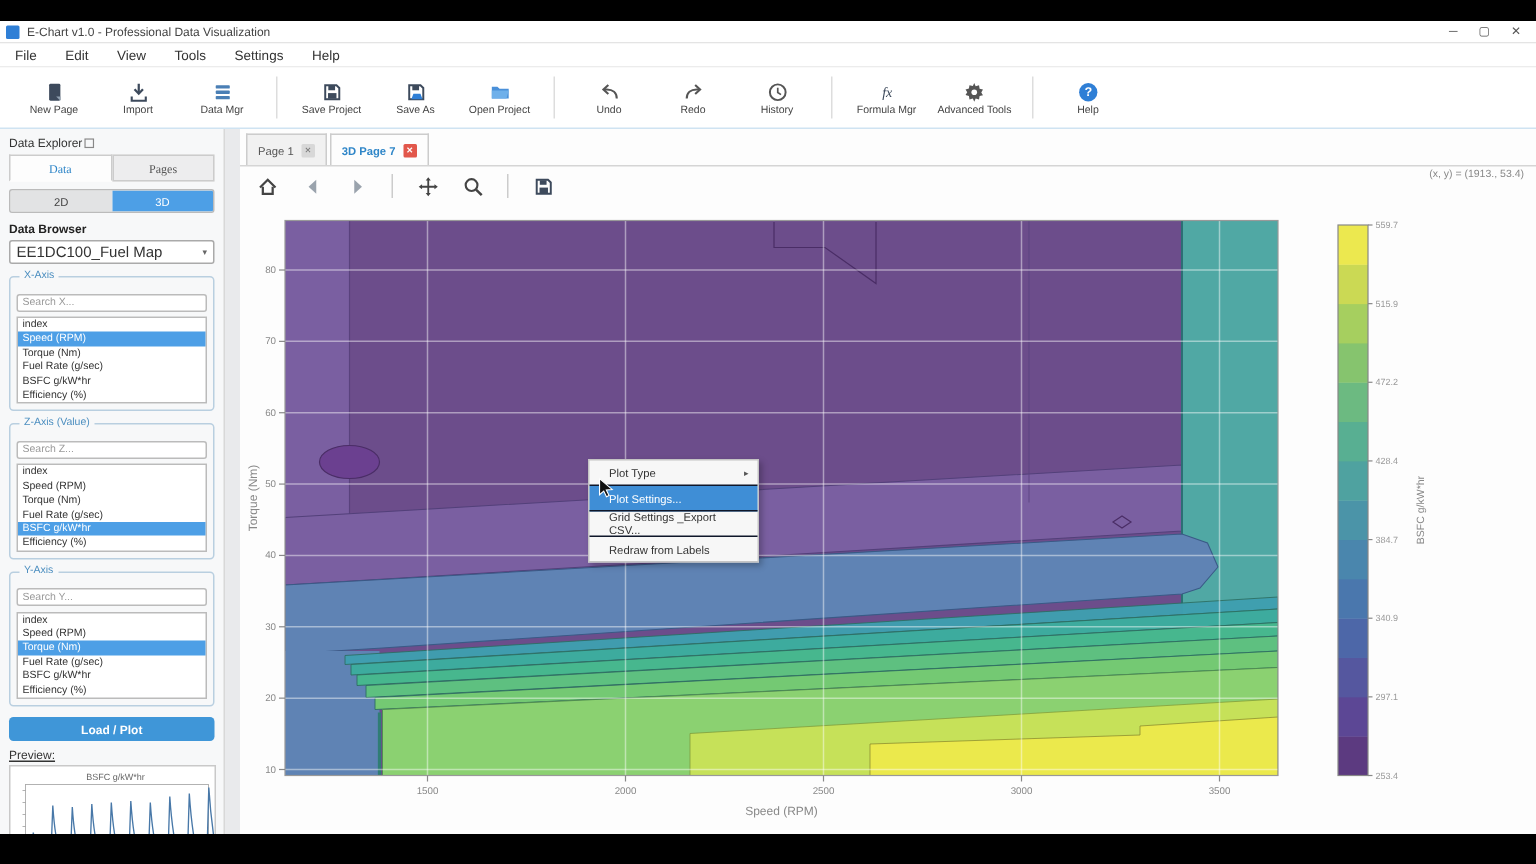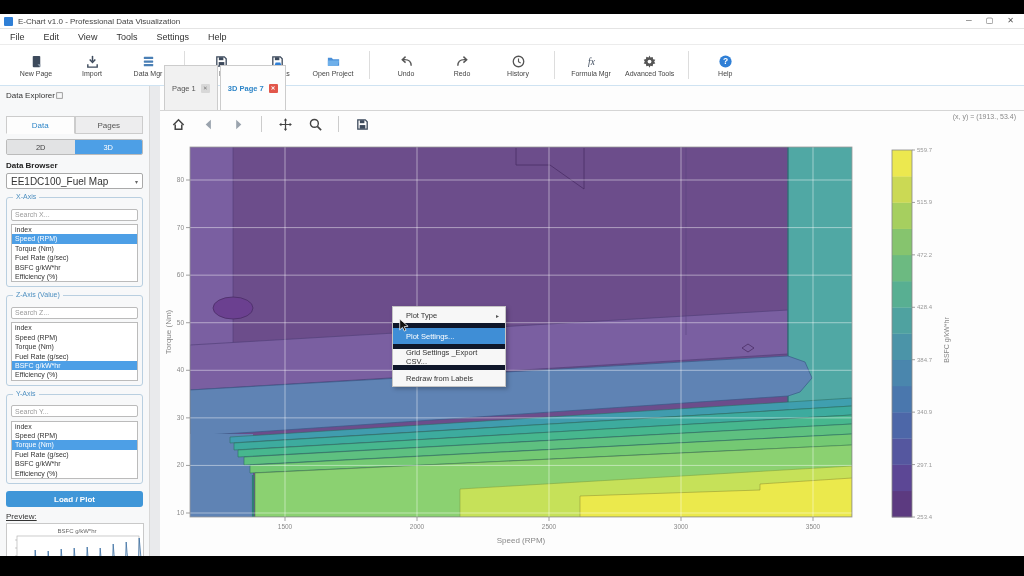--- a/index.html
+++ b/index.html
@@ -19,21 +19,21 @@
   .tbtn{display:flex;flex-direction:column;align-items:center;justify-content:center;min-width:44px;padding:0 6px;gap:1px;}
   .tbtn .tlabel{font-size:7px;color:#444;white-space:nowrap;}
   .tsep{width:1px;height:28px;background:#ddd;margin:0 8px;}
   .ico{display:inline-flex;align-items:center;justify-content:center;line-height:0;}
   
   .contentrow{position:absolute;left:0;top:72px;right:0;bottom:0;background:#e9eaec;}
   
   .sidebar{position:absolute;left:0;top:0;width:150px;bottom:0;background:#f7f8f9;border-right:1px solid #d8d8d8;padding:3px 6px 0 6px;box-sizing:border-box;}
   .sb-head{display:flex;align-items:center;justify-content:flex-start;height:12px;}
   .sb-title{font-size:8px;color:#333;}
-  .sb-tabs{display:flex;margin-top:15px;height:18px;}
+  .sb-tabs{display:flex;margin-top:2px;height:18px;font-family:Liberation Serif, serif;}
   .sbtab{flex:1;display:flex;align-items:center;justify-content:center;font-size:8px;border:1px solid #ccc;background:#ededee;color:#555;}
   .sbtab.act{background:#fdfdfd;color:#2f86c8;border-bottom-color:#fdfdfd;}
   .toggle{display:flex;margin-top:5px;height:14px;border:1px solid #bbb;border-radius:2px;overflow:hidden;}
   .tg{flex:1;display:flex;align-items:center;justify-content:center;font-size:7.5px;color:#444;background:#e2e3e4;}
   .tg.act{background:#4d9fe6;color:#fff;}
   .sb-label{font-size:8px;font-weight:bold;color:#222;margin-top:6px;}
   .sb-select{margin-top:3px;height:14px;background:#fff;border:1px solid #aaa;border-radius:2px;display:flex;align-items:center;padding:0 4px;justify-content:space-between;}
   .sb-select span{font-size:10px;color:#333;}
   .sb-select .car{font-size:6px;color:#666;}
   .axgroup{position:relative;border:1px solid #b9cfe0;border-radius:3px;margin-top:8px;padding:5px 4px 4px 4px;}
@@ -42,33 +42,33 @@
   .axsearch::placeholder{color:#9a9a9a;}
   .axlist{margin-top:3px;background:#fff;border:1px solid #bbb;}
   .lrow{height:9.4px;line-height:9.4px;font-size:7px;color:#333;padding-left:3px;white-space:nowrap;overflow:hidden;}
   .lrow.sel{background:#4d9fe6;color:#fff;}
   .loadbtn{margin-top:7px;height:16px;background:#3f96d8;border-radius:3px;color:#fff;font-size:8px;font-weight:bold;display:flex;align-items:center;justify-content:center;}
   .prevlabel{font-size:8px;color:#333;margin-top:5px;text-decoration:underline;}
   .prevbox{margin-top:2px;background:#fff;border:1px solid #c9c9c9;width:136px;height:82px;}
   
   .mainpanel{position:absolute;left:160px;top:0;right:0;bottom:0;background:#fdfdfd;}
   .tabbar{display:flex;height:21px;margin-top:3px;border-bottom:1px solid #d5d5d5;align-items:flex-end;padding-left:4px;gap:2px;background:transparent;}
-  .mtab{display:flex;align-items:center;gap:5px;height:20px;padding:12px 7px;border:1px solid #ccc;border-bottom:none;background:#f1f1f1;font-size:7.5px;color:#555;margin-top:27px;}
+  .mtab{display:flex;align-items:center;gap:5px;height:20px;padding:0 7px;border:1px solid #ccc;border-bottom:none;background:#f1f1f1;font-size:7.5px;color:#555;margin-top:27px;}
   .mtab.act{background:#fdfdfd;color:#2f86c8;font-weight:bold;}
   .tclose{width:9px;height:9px;display:flex;align-items:center;justify-content:center;font-size:5.5px;background:#d8d8d8;color:#777;border-radius:1px;}
   .tclose-act{background:#e2574b;color:#fff;}
   .navbar{display:flex;align-items:center;height:26px;padding:0 8px;}
   #navicons{display:flex;align-items:center;gap:10px;}
   .nbtn{width:20px;height:20px;display:flex;align-items:center;justify-content:center;}
   .nsep{width:1px;height:16px;background:#ccc;margin:0 3px;}
   #coords{margin-left:auto;font-size:7px;color:#888;align-self:flex-start;margin-top:2px;}
   .plotwrap{position:absolute;left:0;top:54px;}
   
   .ctxmenu{position:absolute;left:392px;top:292px;width:112px;background:#f7f7f7;border:1px solid #c4c4c4;box-shadow:2px 2px 4px rgba(0,0,0,.25);z-index:20;}
-  .cmi{height:16px;display:flex;align-items:center;font-size:7.5px;color:#333;padding:0 6px 0 13px;border-bottom:5px solid #0f172a;justify-content:space-between;}
+  .cmi{height:16px;display:flex;align-items:center;font-size:7.5px;color:#333;padding:0 6px 0 13px;border-bottom:1px solid #0f172a;justify-content:space-between;}
   .cmi:last-child{border-bottom:none;}
   .cmi.hl{background:#3f8ed6;color:#fff;}
   .subarrow{font-size:6px;color:#555;}
   .cursor{position:absolute;left:398px;top:304px;z-index:30;}
 </style>
 </head>
 <body>
 
 <div class="app">
 

